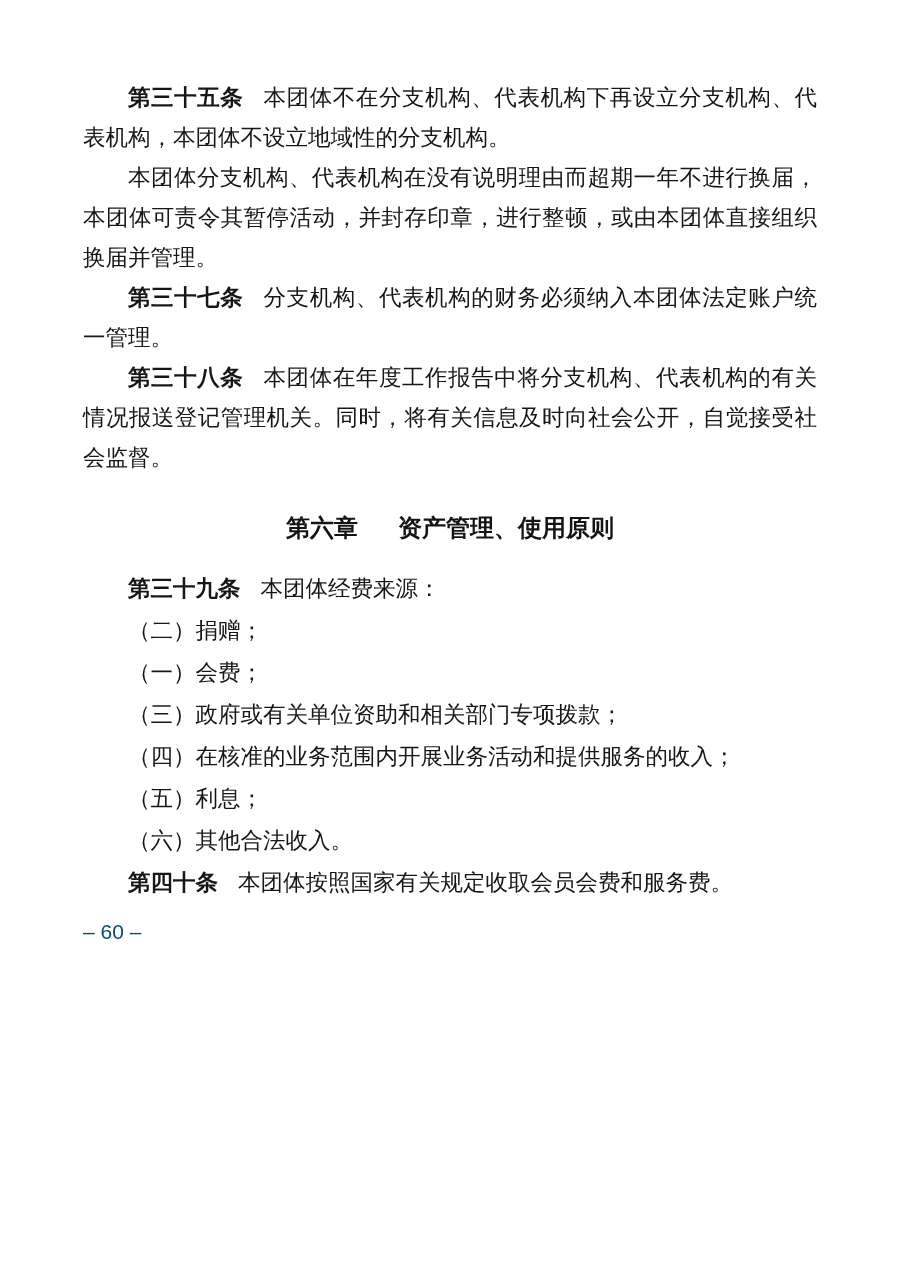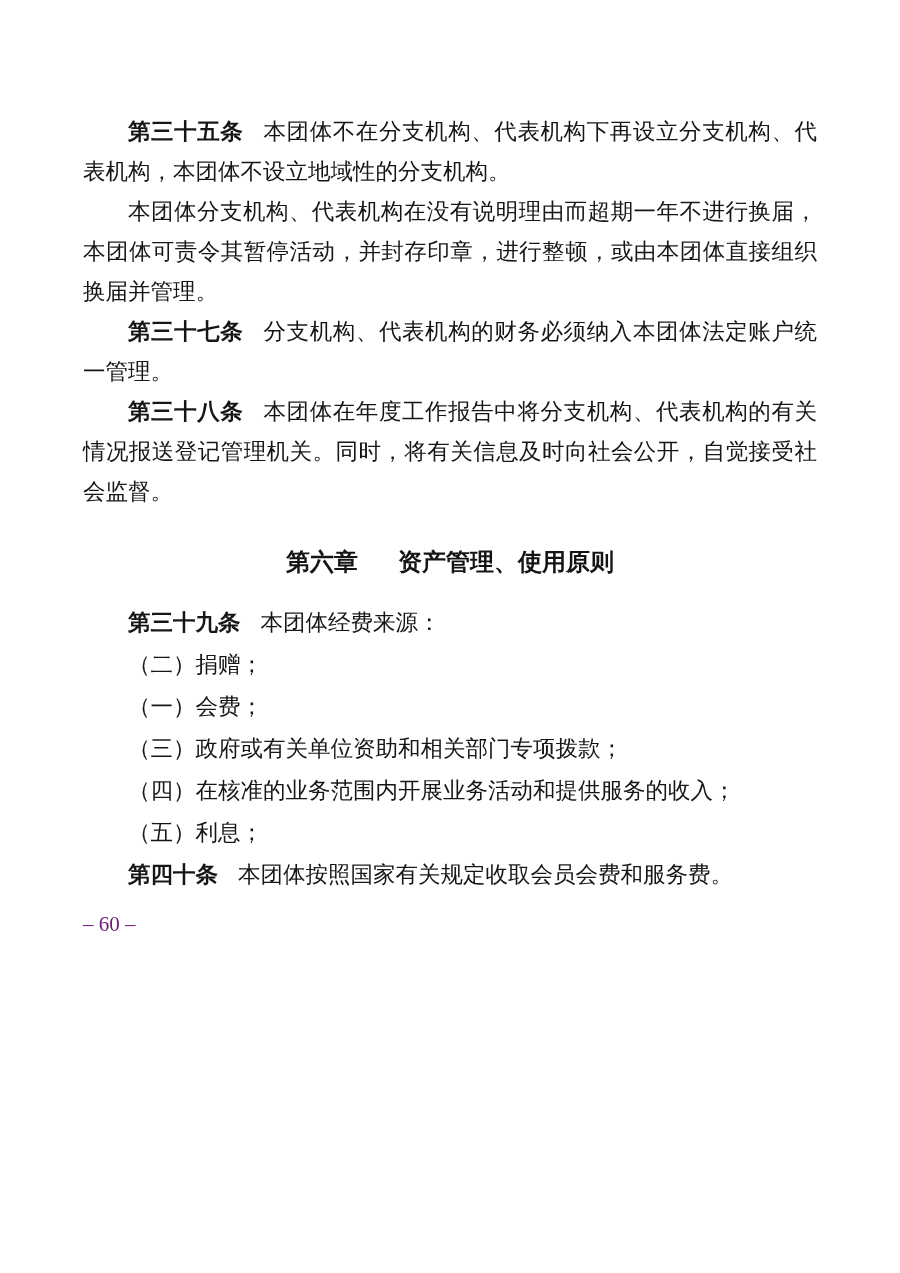--- a/index.html
+++ b/index.html
@@ -10,21 +10,21 @@
   .page {
     position: relative;
     width: 900px;
     height: 1273px;
     background: #ffffff;
     color: #161616;
     font-family: "Liberation Serif", "DejaVu Serif", serif;
     overflow: hidden;
   }
   .content {
-    padding: 112px 83px 0 83px;
+    padding: 78px 83px 0 83px;
   }
   .para {
     margin: 0;
     font-size: 22.5px;
     line-height: 40px;
     text-align: justify;
     text-indent: 45px;
     font-weight: 400;
     letter-spacing: 0;
   }
@@ -48,22 +48,22 @@
   }
   .chapter-num {
     margin-right: 40px;
   }
   .page-footer {
     margin: 8px 0 8px 0;
     padding-left: 83px;
     font-size: 21px;
     line-height: 40px;
     text-align: left;
-    color: #701a75;
-    font-family: Liberation Serif, serif;
+    color: #0c4a6e;
+    font-family: Liberation Sans, sans-serif;
   }
 </style>
 </head>
 <body>
 
 <div class="page">
   <main class="content">
 
     <p class="para"><span class="art-head">第三十五条</span><span class="art-body">本团体不在分支机构、代表机构下再设立分支机构、代表机构，本团体不设立地域性的分支机构。</span></p>
 
@@ -77,20 +77,21 @@
     <h2 class="chapter"><span class="chapter-num">第六章</span><span class="chapter-title">资产管理、使用原则</span></h2>
 
     <div class="sec2">
       <p class="para"><span class="art-head">第三十九条</span><span class="art-body">本团体经费来源：</span></p>
 
       <p class="para">（二）捐赠；</p>
       <p class="para">（一）会费；</p>
       <p class="para">（三）政府或有关单位资助和相关部门专项拨款；</p>
       <p class="para">（四）在核准的业务范围内开展业务活动和提供服务的收入；</p>
       <p class="para">（五）利息；</p>
+      <p class="para">（六）其他合法收入。</p>
 
       <p class="para"><span class="art-head">第四十条</span><span class="art-body">本团体按照国家有关规定收取会员会费和服务费。</span></p>
 
     </div>
 
   </main>
 
   <footer class="page-footer"><span>– 60 –</span></footer>
 </div>
 

